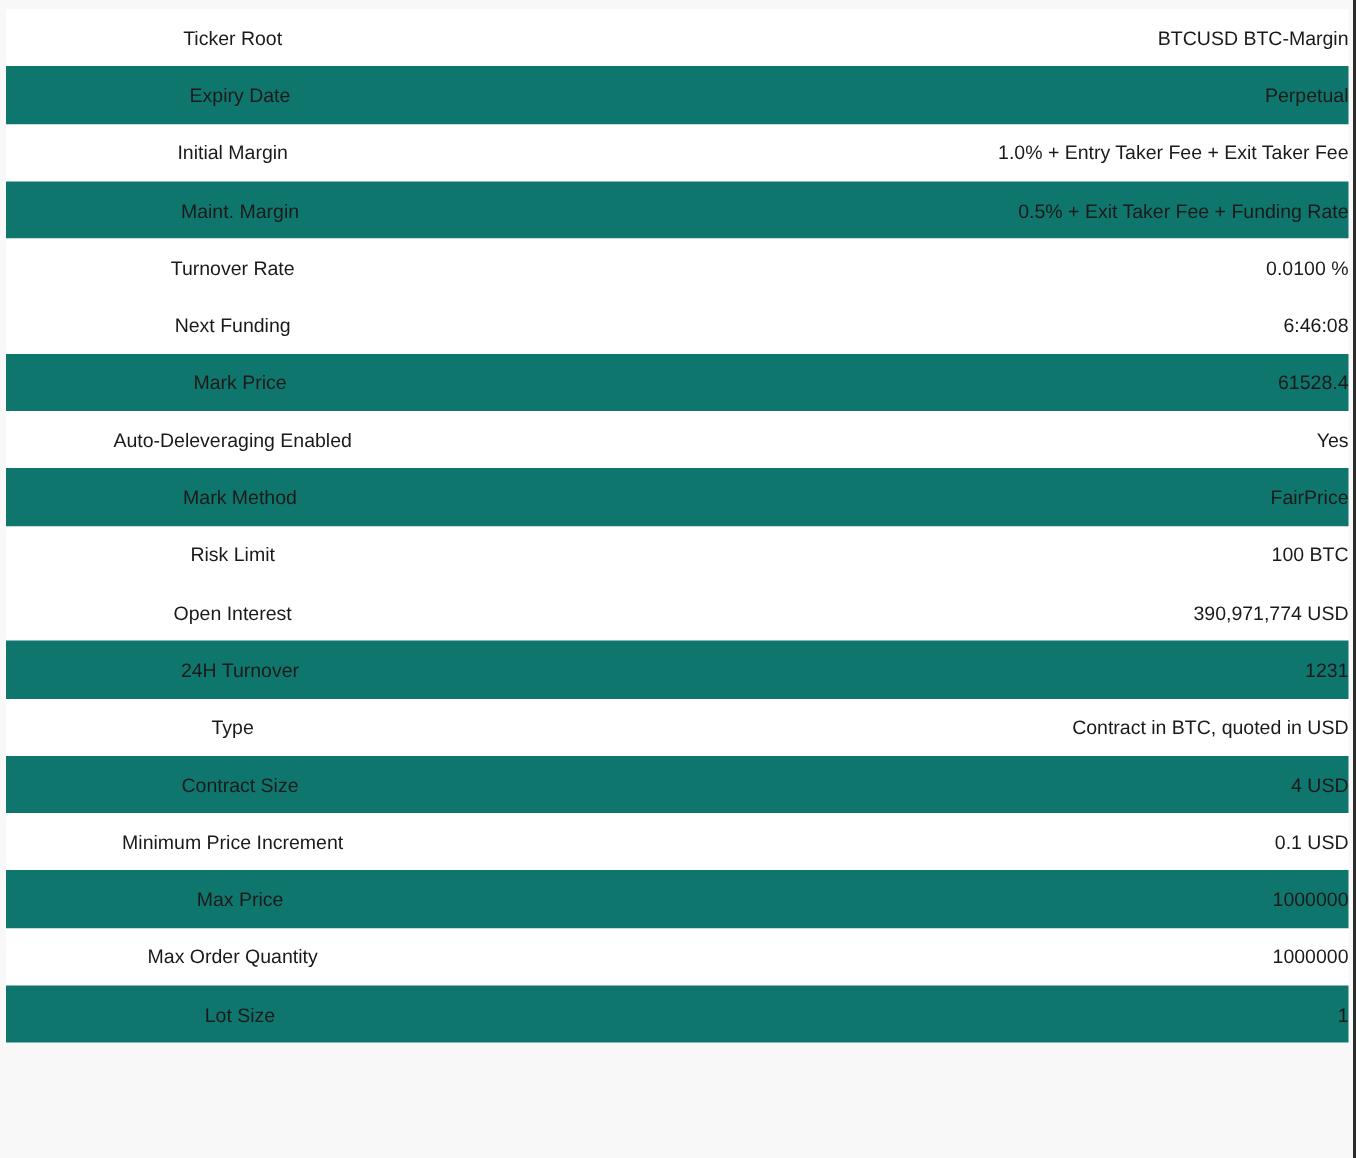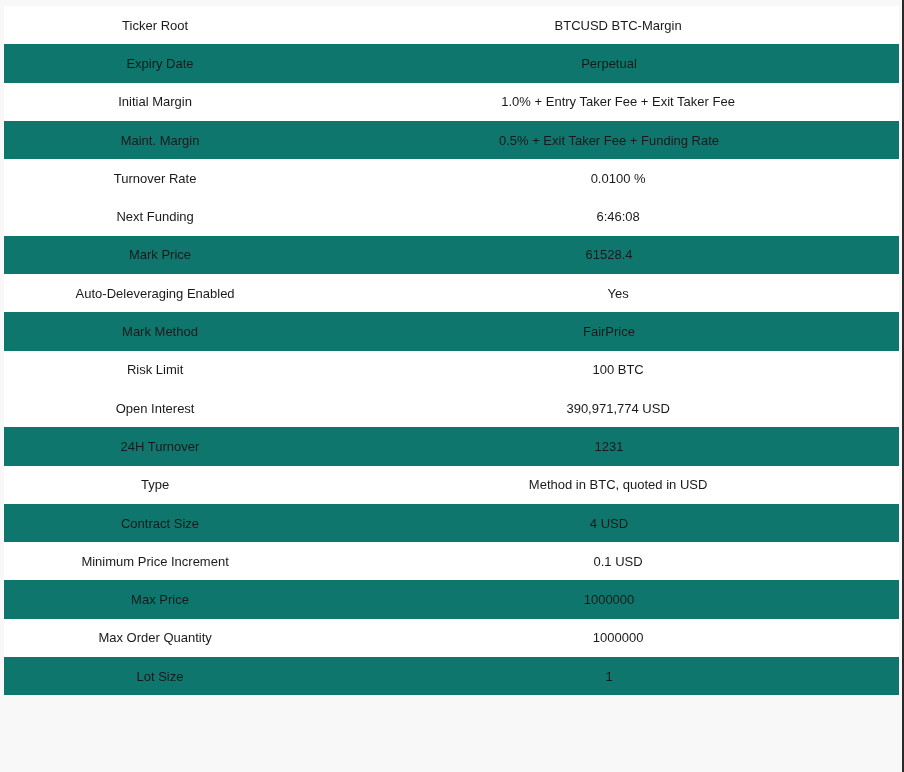--- a/index.html
+++ b/index.html
@@ -35,20 +35,21 @@
       font-size: 13px;
       text-align: center;
       white-space: nowrap;
     }
     .label {
       width: 312px;
     }
     .value {
       width: 580px;
       padding-left: 3px;
+      text-align: right;
     }
     .edge {
       position: absolute;
       right: 0;
       top: 0;
       width: 2px;
       height: 772px;
       background: #2a2a2a;
     }
   </style>
@@ -99,21 +100,21 @@
     <div class="row odd">
       <div class="cell label">Open Interest</div>
       <div class="cell value">390,971,774 USD</div>
     </div>
     <div class="row">
       <div class="cell label">24H Turnover</div>
       <div class="cell value">1231</div>
     </div>
     <div class="row odd">
       <div class="cell label">Type</div>
-      <div class="cell value">Method in BTC, quoted in USD</div>
+      <div class="cell value">Contract in BTC, quoted in USD</div>
     </div>
     <div class="row">
       <div class="cell label">Contract Size</div>
       <div class="cell value">4 USD</div>
     </div>
     <div class="row odd">
       <div class="cell label">Minimum Price Increment</div>
       <div class="cell value">0.1 USD</div>
     </div>
     <div class="row">

